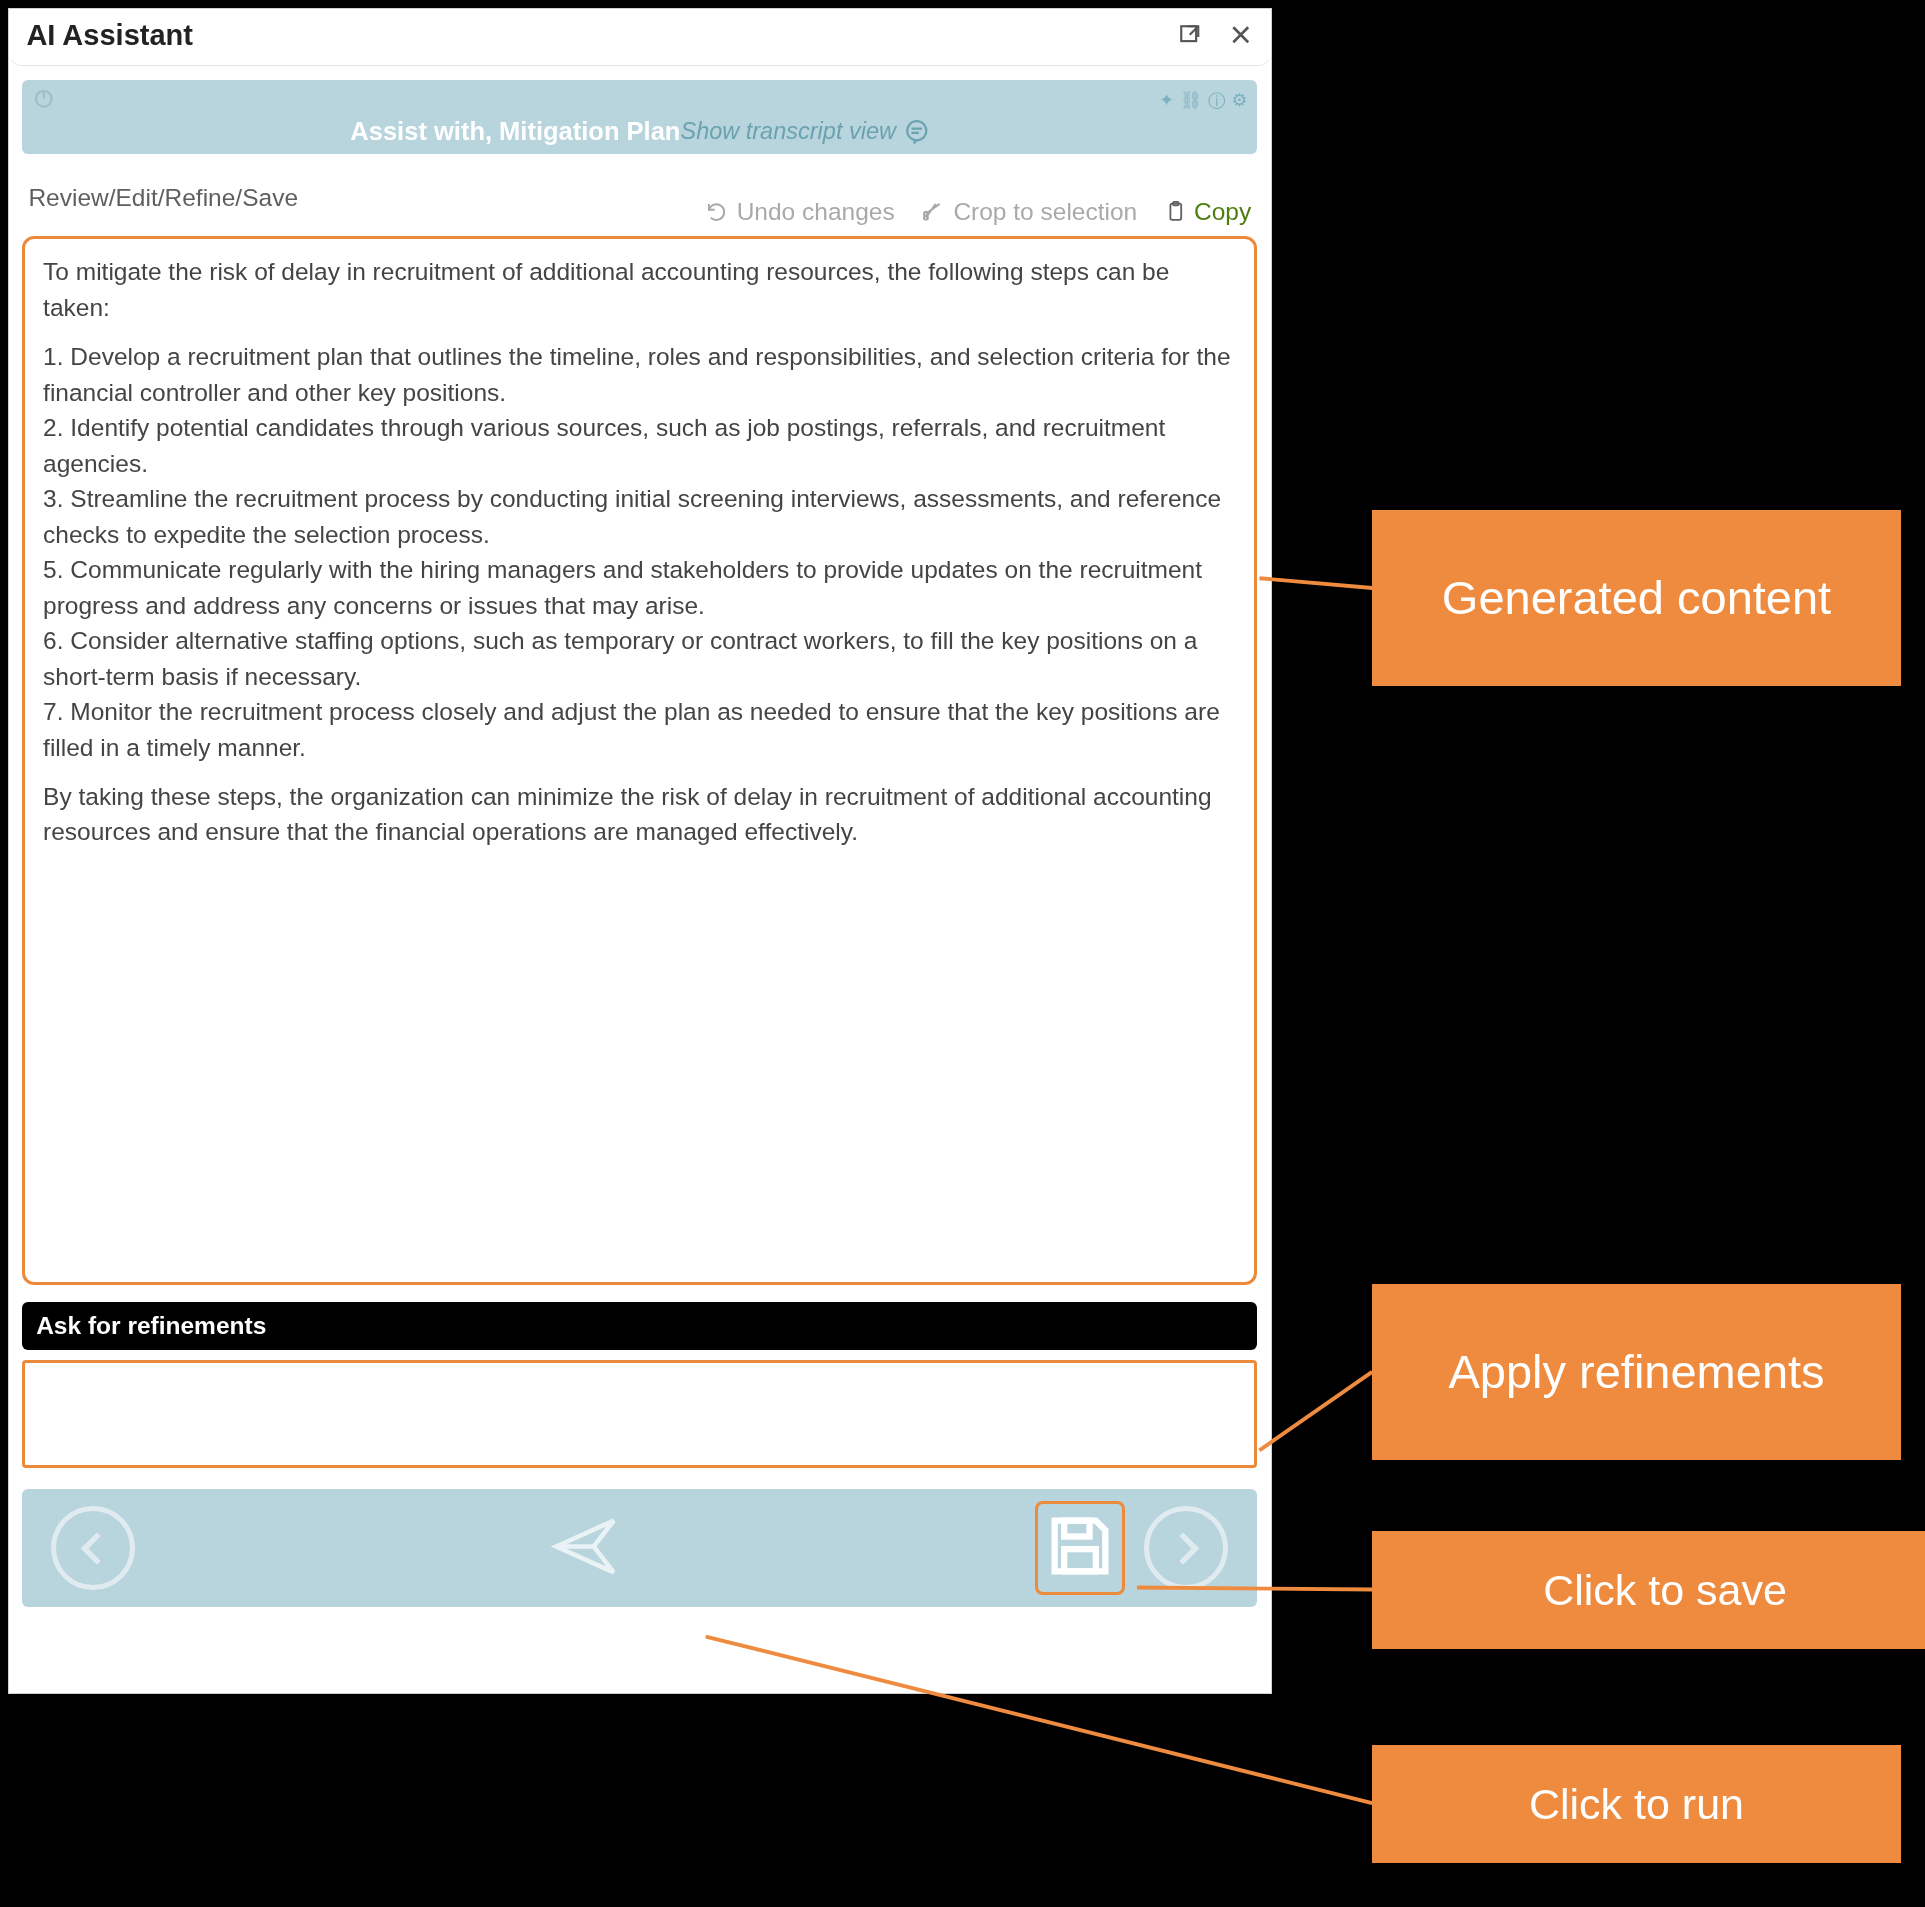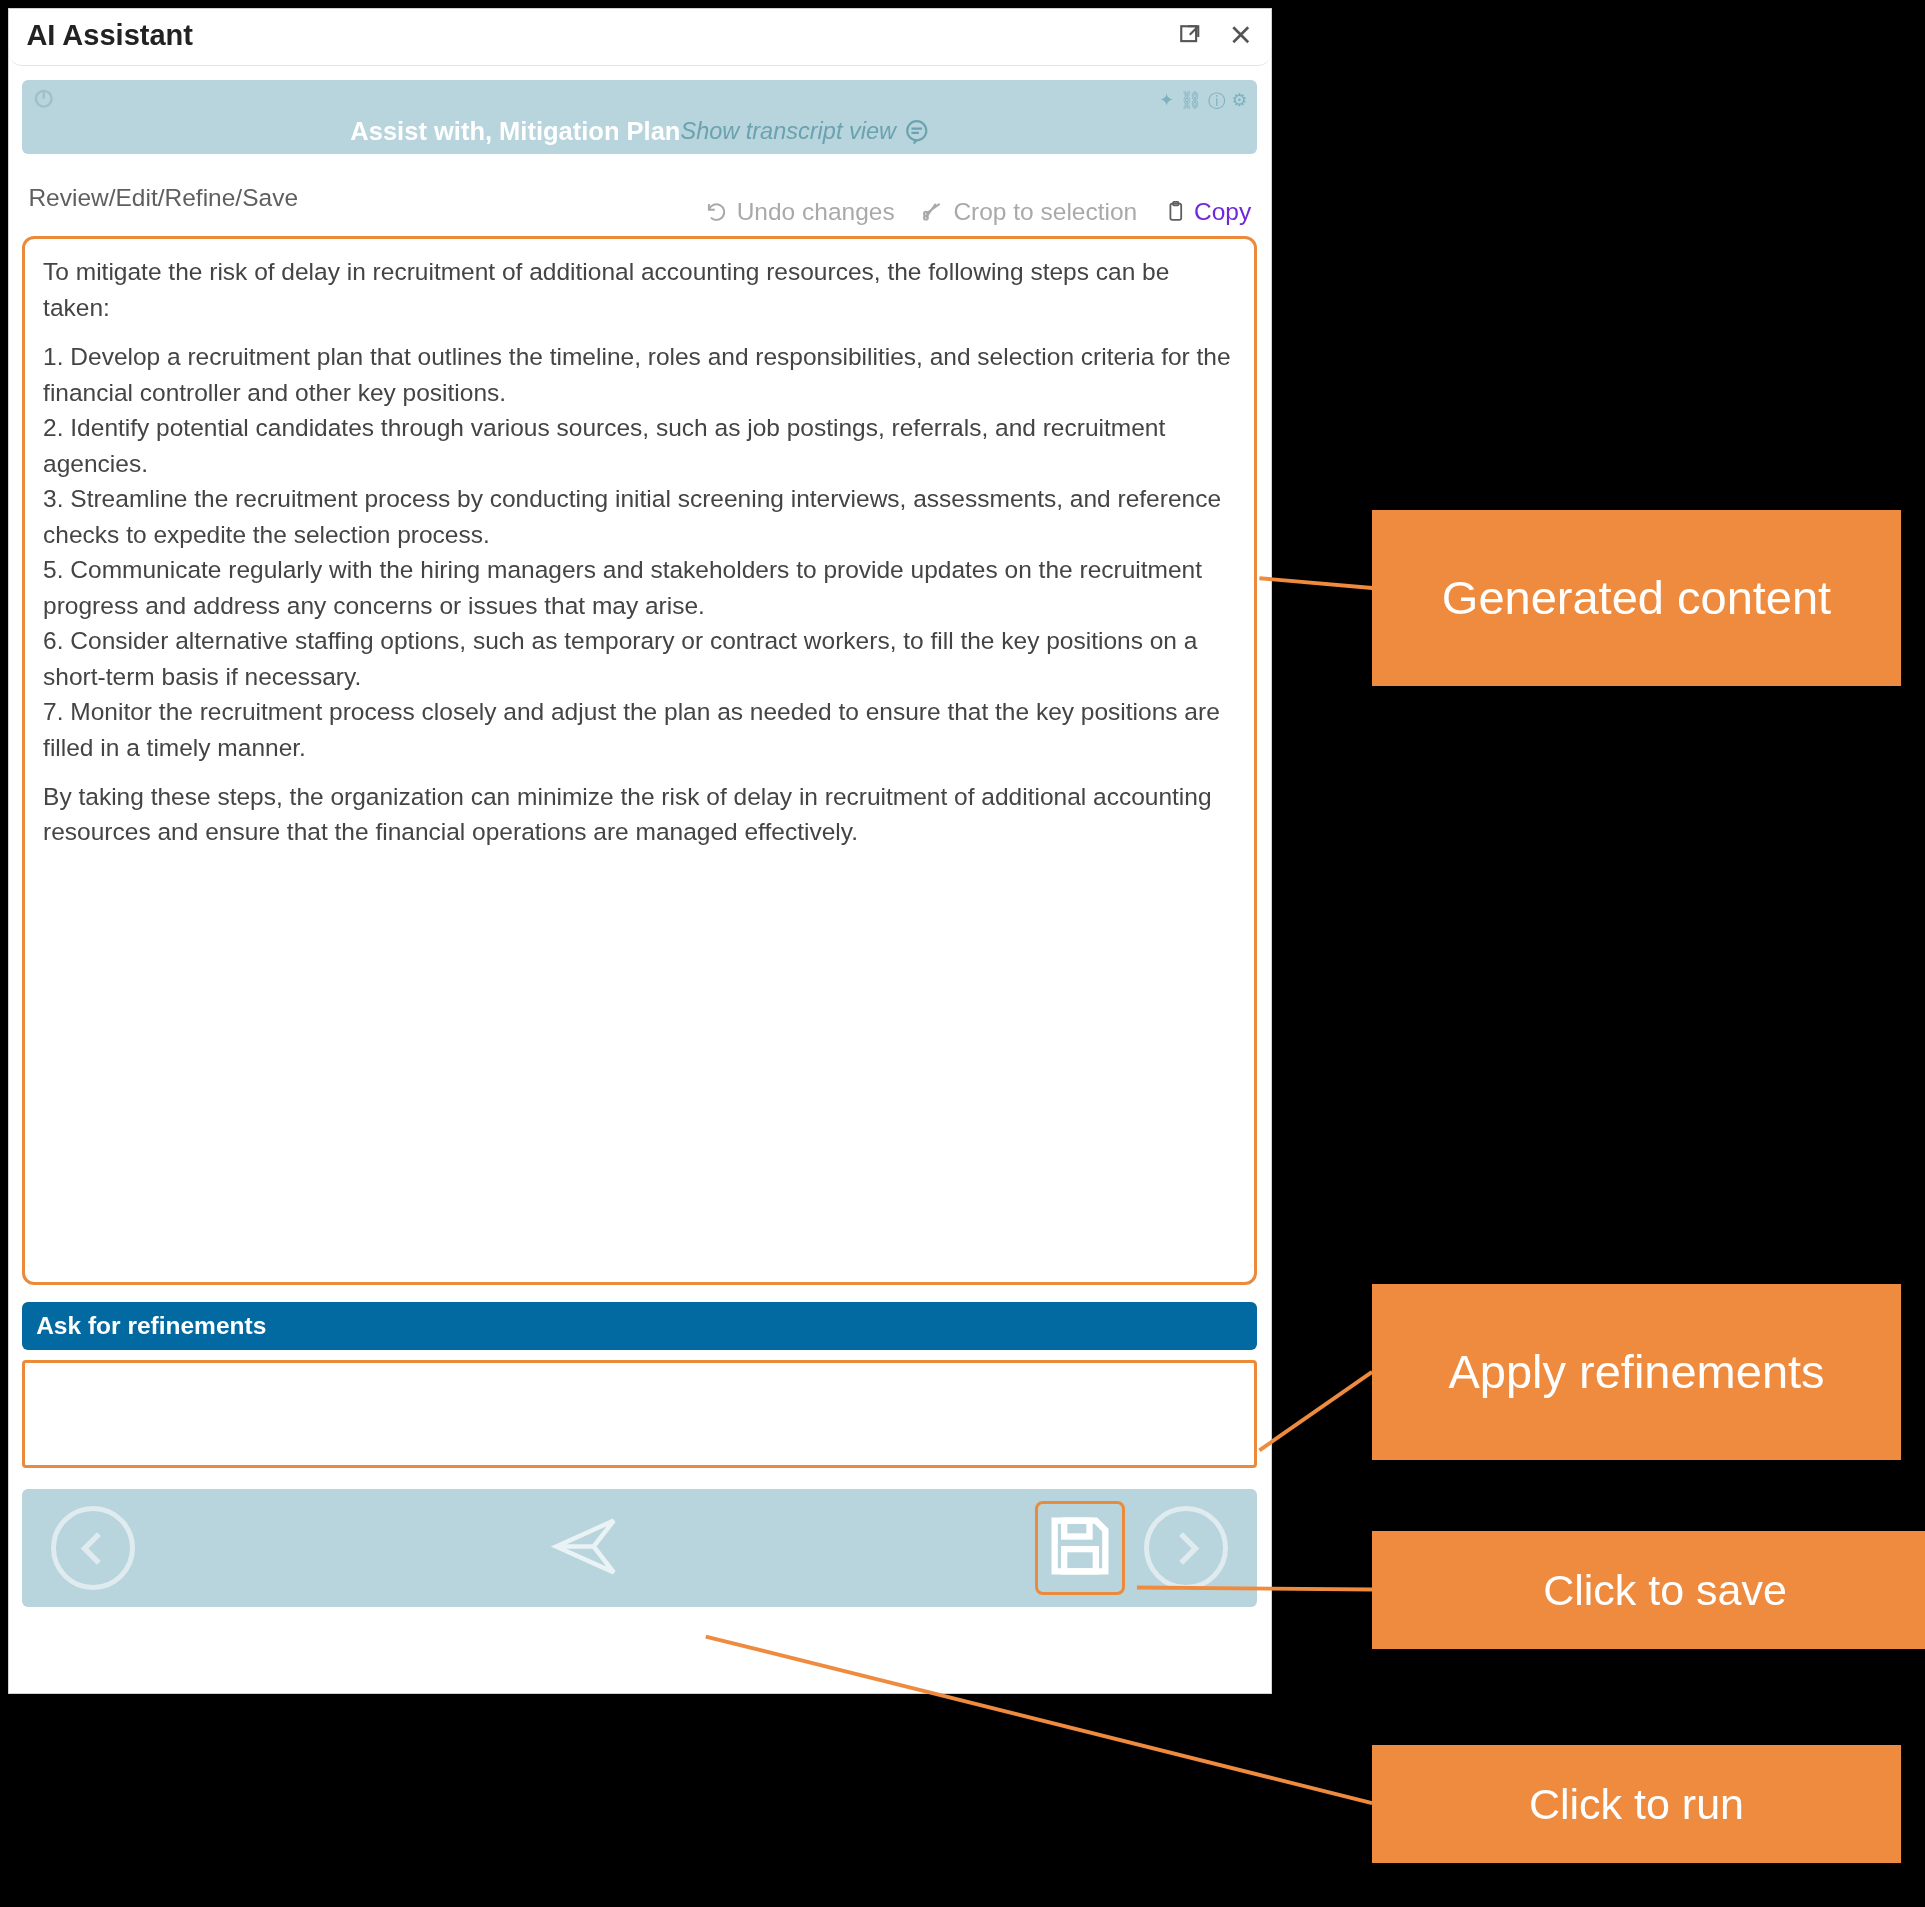--- a/index.html
+++ b/index.html
@@ -104,37 +104,37 @@
   .toolbar .left-label { color:#5f5f5f; }
   .toolbar .spacer { flex:1; }
   .toolbar .act {
     display: inline-flex;
     align-items: center;
     gap: 7.8px;
     margin-left: 27.4px;
     color: #a9a9a9;
     margin-top: 28px;
   }
-  .toolbar .act.enabled { color:#6d28d9;justify-content:center; }
+  .toolbar .act.enabled { color:#4d7c0f;justify-content:center; }
 
   .content-box {
     border: 3.9px solid #ec8a3b;
     border-radius: 12px;
     padding: 15.7px 17.6px 17.6px 17.6px;
     font-size: 24.5px;
     line-height: 1.45;
     color: #444;
     height: 1049px;
     overflow: hidden;
   }
   .content-box p { margin: 0 0 13.7px 0; }
 
   .refine-band {
     margin-top: 17.6px;
-    background: #0369a1;
+    background: #000000;
     border-radius: 5.9px;
     color: #fff;
     font-size: 24.5px;
     font-weight: 600;
     padding: 9.8px 13.7px;
   }
   .refine-input {
     margin-top: 9.8px;
     border: 3.9px solid #ec8a3b;
     border-radius: 3.9px;

